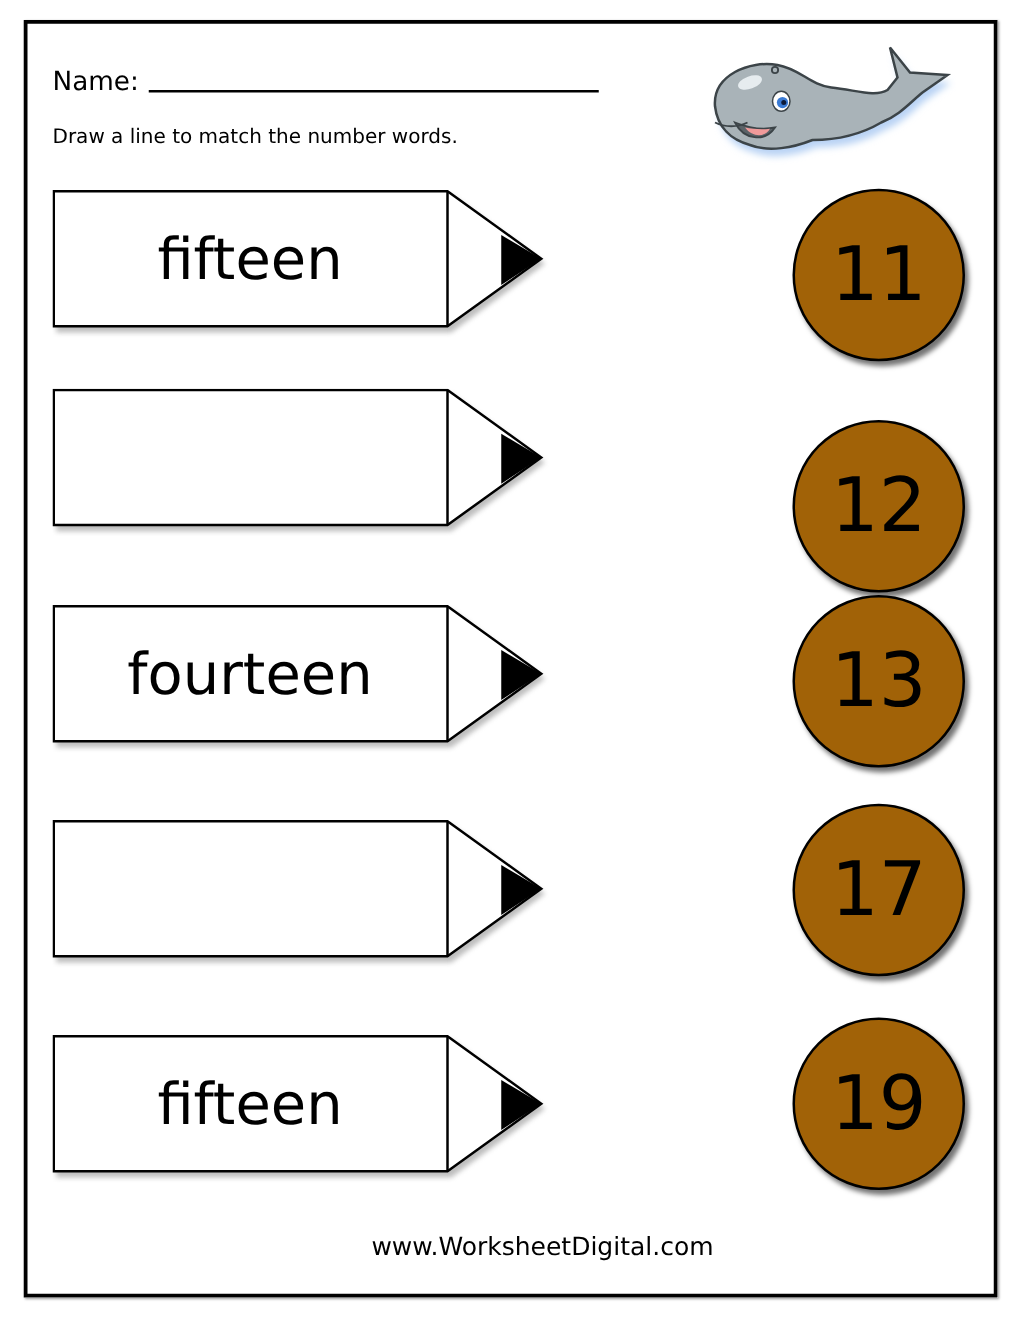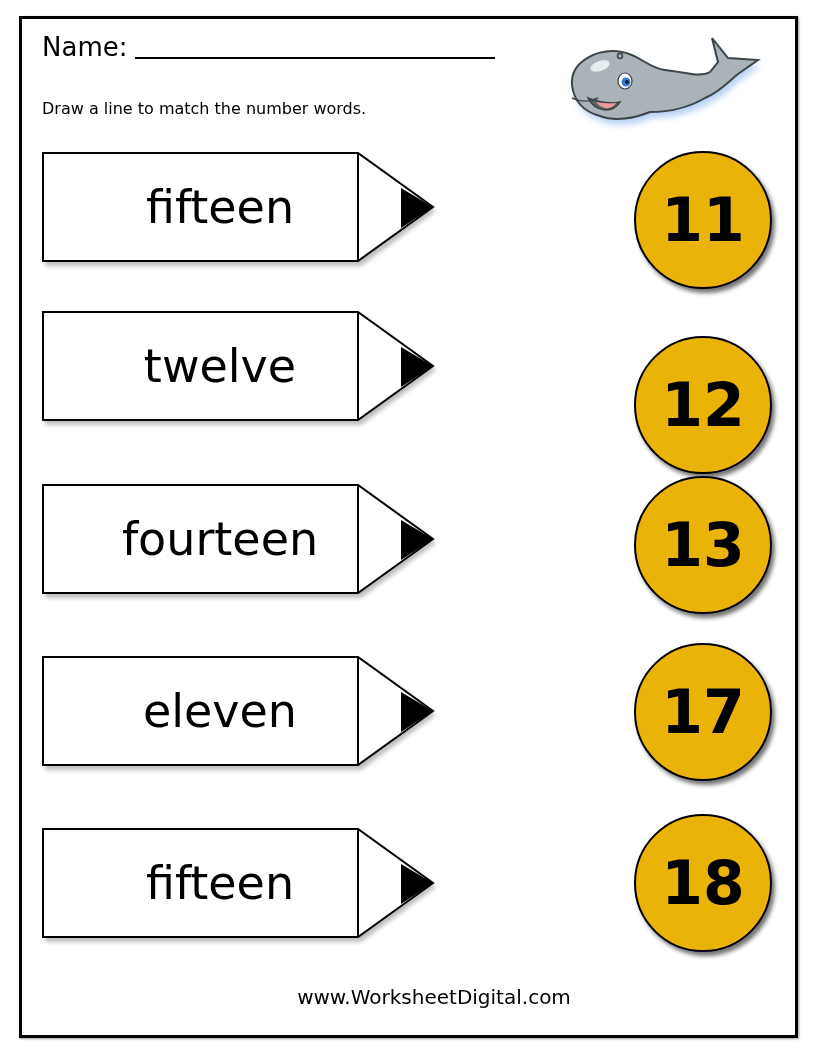--- a/index.html
+++ b/index.html
@@ -1,26 +1,26 @@
 <!DOCTYPE html>
 <html><head>
 <meta charset="utf-8">
 <style>
   html, body { margin: 0; padding: 0; background: #ffffff; }
   body { width: 816px; height: 1056px; position: relative; overflow: hidden; font-family: "DejaVu Sans", sans-serif; color: #000; }
   .frame { position: absolute; left: 19px; top: 16px; width: 773px; height: 1016px; border: 3.5px solid #000; box-shadow: 1px 1px 2px rgba(0,0,0,0.4); }
-  .name-row { position: absolute; left: 42px; top: 32px; font-size: 26px; display: flex; align-items: flex-end; justify-content: space-between; }
+  .name-row { position: absolute; left: 42px; top: 52px; font-size: 21px; display: flex; align-items: flex-end; justify-content: space-between; }
   .name-label { white-space: nowrap; }
   .name-line { display: inline-block; width: 360px; border-bottom: 2px solid #000; margin-left: 8px; height: 20px; margin-bottom: 3px; }
   .instructions { position: absolute; left: 42px; top: 99px; font-size: 16px; white-space: nowrap; }
   .whale { position: absolute; left: 560px; top: 30px; width: 205px; height: 110px; }
   .pencil { position: absolute; left: 42px; width: 395px; height: 112px; }
   .pencil svg { position: absolute; left: 0; top: 0; }
-  .pencil-word { position: absolute; left: 0; width: 316px; top: 0; height: 110px; display: flex; align-items: center; justify-content: center; font-size: 46px; padding-left: 20px; }
-  .num-circle { position: absolute; left: 634px; width: 134px; height: 134px; border: 2px solid #000; border-radius: 50%; background: #eab308; box-shadow: 3px 4px 4px rgba(0,0,0,0.55); display: flex; align-items: center; justify-content: center; font-size: 60px; font-family: "DejaVu Sans", sans-serif; font-weight: bold; }
+  .pencil-word { position: absolute; left: 0; width: 316px; top: 0; height: 110px; display: flex; align-items: center; justify-content: center; font-size: 46px; }
+  .num-circle { position: absolute; left: 634px; width: 134px; height: 134px; border: 2px solid #000; border-radius: 50%; background: #a16207; box-shadow: 3px 4px 4px rgba(0,0,0,0.55); display: flex; align-items: center; justify-content: center; font-size: 60px; font-family: "DejaVu Sans", sans-serif; }
   .footer { position: absolute; left: 0; width: 816px; top: 985px; text-align: center; font-size: 20px; margin-left: 26px; }
 </style>
 </head>
 <body>
 
 <div class="frame"></div>
 
 <div class="name-row">
   <span class="name-label">Name:</span>
   <span class="name-line"></span>
@@ -56,52 +56,50 @@
   <div class="pencil-word">fifteen</div>
 </div>
 
 <div class="pencil" style="top:311px;">
   <svg width="400" height="118">
     <polygon points="3,4 319,4 394,59 319,114 3,114" fill="#888" opacity="0.55" style="filter:blur(2px)"></polygon>
     <polygon points="1,1 316,1 391,55 316,109 1,109" fill="#fff" stroke="#000" stroke-width="2"></polygon>
     <line x1="316" y1="1" x2="316" y2="109" stroke="#000" stroke-width="2"></line>
     <polygon points="359,36 391,55 359,76" fill="#000"></polygon>
   </svg>
-  <div class="pencil-word">twelve</div>
 </div>
 
 <div class="pencil" style="top:484px;">
   <svg width="400" height="118">
     <polygon points="3,4 319,4 394,59 319,114 3,114" fill="#888" opacity="0.55" style="filter:blur(2px)"></polygon>
     <polygon points="1,1 316,1 391,55 316,109 1,109" fill="#fff" stroke="#000" stroke-width="2"></polygon>
     <line x1="316" y1="1" x2="316" y2="109" stroke="#000" stroke-width="2"></line>
     <polygon points="359,36 391,55 359,76" fill="#000"></polygon>
   </svg>
   <div class="pencil-word">fourteen</div>
 </div>
 
 <div class="pencil" style="top:656px;">
   <svg width="400" height="118">
     <polygon points="3,4 319,4 394,59 319,114 3,114" fill="#888" opacity="0.55" style="filter:blur(2px)"></polygon>
     <polygon points="1,1 316,1 391,55 316,109 1,109" fill="#fff" stroke="#000" stroke-width="2"></polygon>
     <line x1="316" y1="1" x2="316" y2="109" stroke="#000" stroke-width="2"></line>
     <polygon points="359,36 391,55 359,76" fill="#000"></polygon>
   </svg>
-  <div class="pencil-word">eleven</div>
 </div>
 
 <div class="pencil" style="top:828px;">
   <svg width="400" height="118">
     <polygon points="3,4 319,4 394,59 319,114 3,114" fill="#888" opacity="0.55" style="filter:blur(2px)"></polygon>
     <polygon points="1,1 316,1 391,55 316,109 1,109" fill="#fff" stroke="#000" stroke-width="2"></polygon>
     <line x1="316" y1="1" x2="316" y2="109" stroke="#000" stroke-width="2"></line>
     <polygon points="359,36 391,55 359,76" fill="#000"></polygon>
   </svg>
   <div class="pencil-word">fifteen</div>
 </div>
 
 <div class="num-circle" style="top:151px;">11</div>
 <div class="num-circle" style="top:336px;">12</div>
 <div class="num-circle" style="top:476px;">13</div>
 <div class="num-circle" style="top:643px;">17</div>
-<div class="num-circle" style="top:814px;">18</div>
+<div class="num-circle" style="top:814px;">19</div>
 
 <div class="footer">www.WorksheetDigital.com</div>
 
 </body></html>

